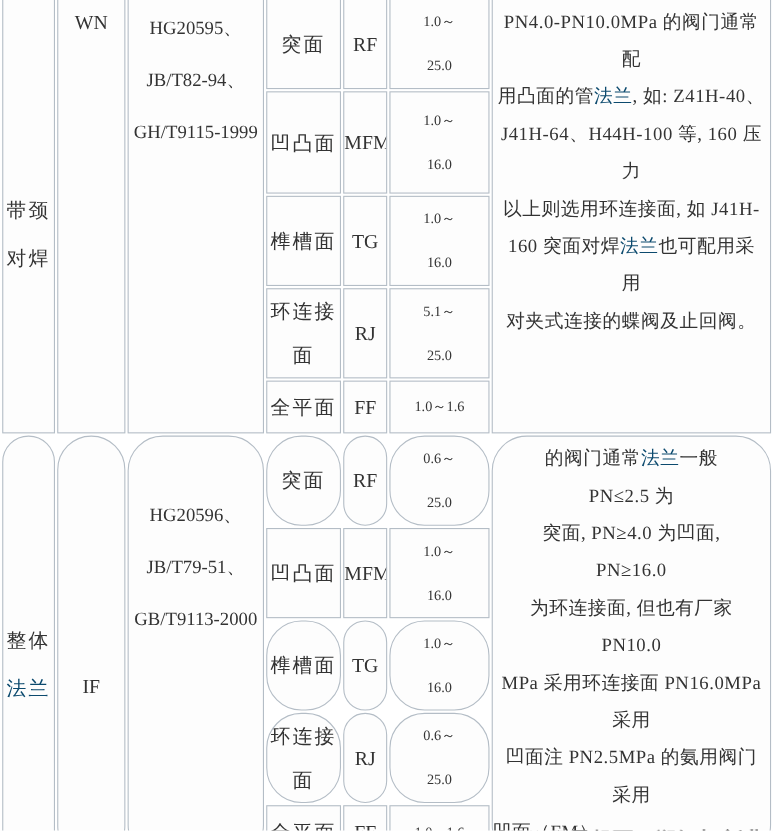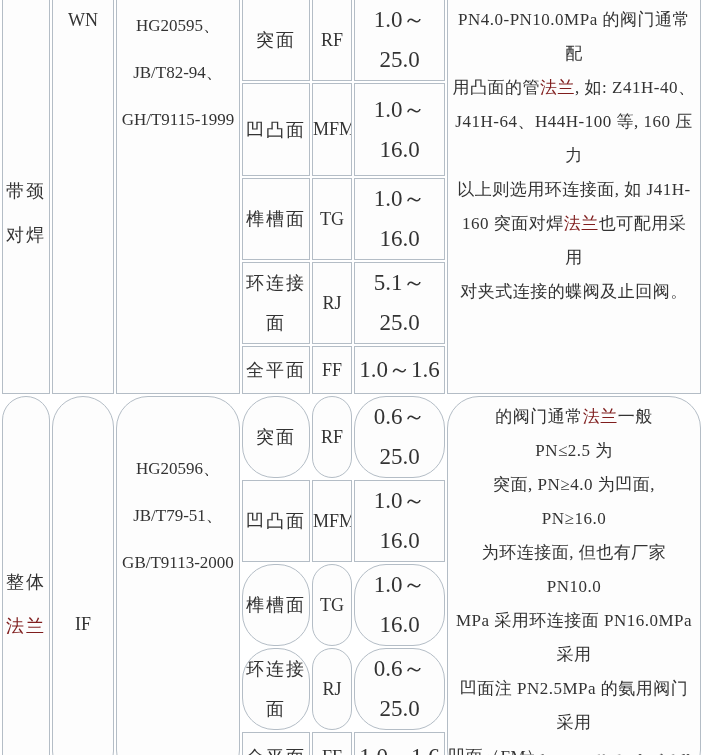--- a/index.html
+++ b/index.html
@@ -9,33 +9,33 @@
   }
   table{
     border-collapse:separate;border-spacing:2px;table-layout:fixed;
     width:703px;margin-top:-3px;background:#ffffff;
   }
   td{
     border:1px solid #b4bdc6;background:#fdfdfd;
     text-align:center;vertical-align:middle;
     font-size:18px;padding:0;overflow:hidden;
   }
-  .red{color:#7f1d1d;}
+  .red{color:#0c4a6e;}
   .tline{white-space:nowrap;}
   
   .cat-cell .tline{line-height:44px;letter-spacing:2px;}
   .cat-a{padding-top:32px;}
   .cat-b{padding-top:30px;}
   .code-a{vertical-align:top;padding-top:10px;}
   .code-b{padding-top:70px;}
   .std-cell .tline{line-height:47px;font-size:17px;}
   .std-a{vertical-align:top;padding-top:2px;}
   .std-b{padding-top:48px;vertical-align:top;}
   .face-cell .tline{line-height:40px;letter-spacing:2px;}
-  .pres-cell{font-size:23px;text-align:center;}
+  .pres-cell{font-size:13px;text-align:center;}
   .pres-cell .tline{line-height:40px;}
   .desc-cell{
     vertical-align:top;padding-top:3px;font-size:17px;position:relative;
   }
   .desc-cell .tline{line-height:34px;letter-spacing:0.5px;}
   
   tr.rh61 td{height:61px;}
   tr.rh91 td{height:91px;}
   tr.rh76 td{height:76px;}
   tr.rh74 td{height:74px;}

